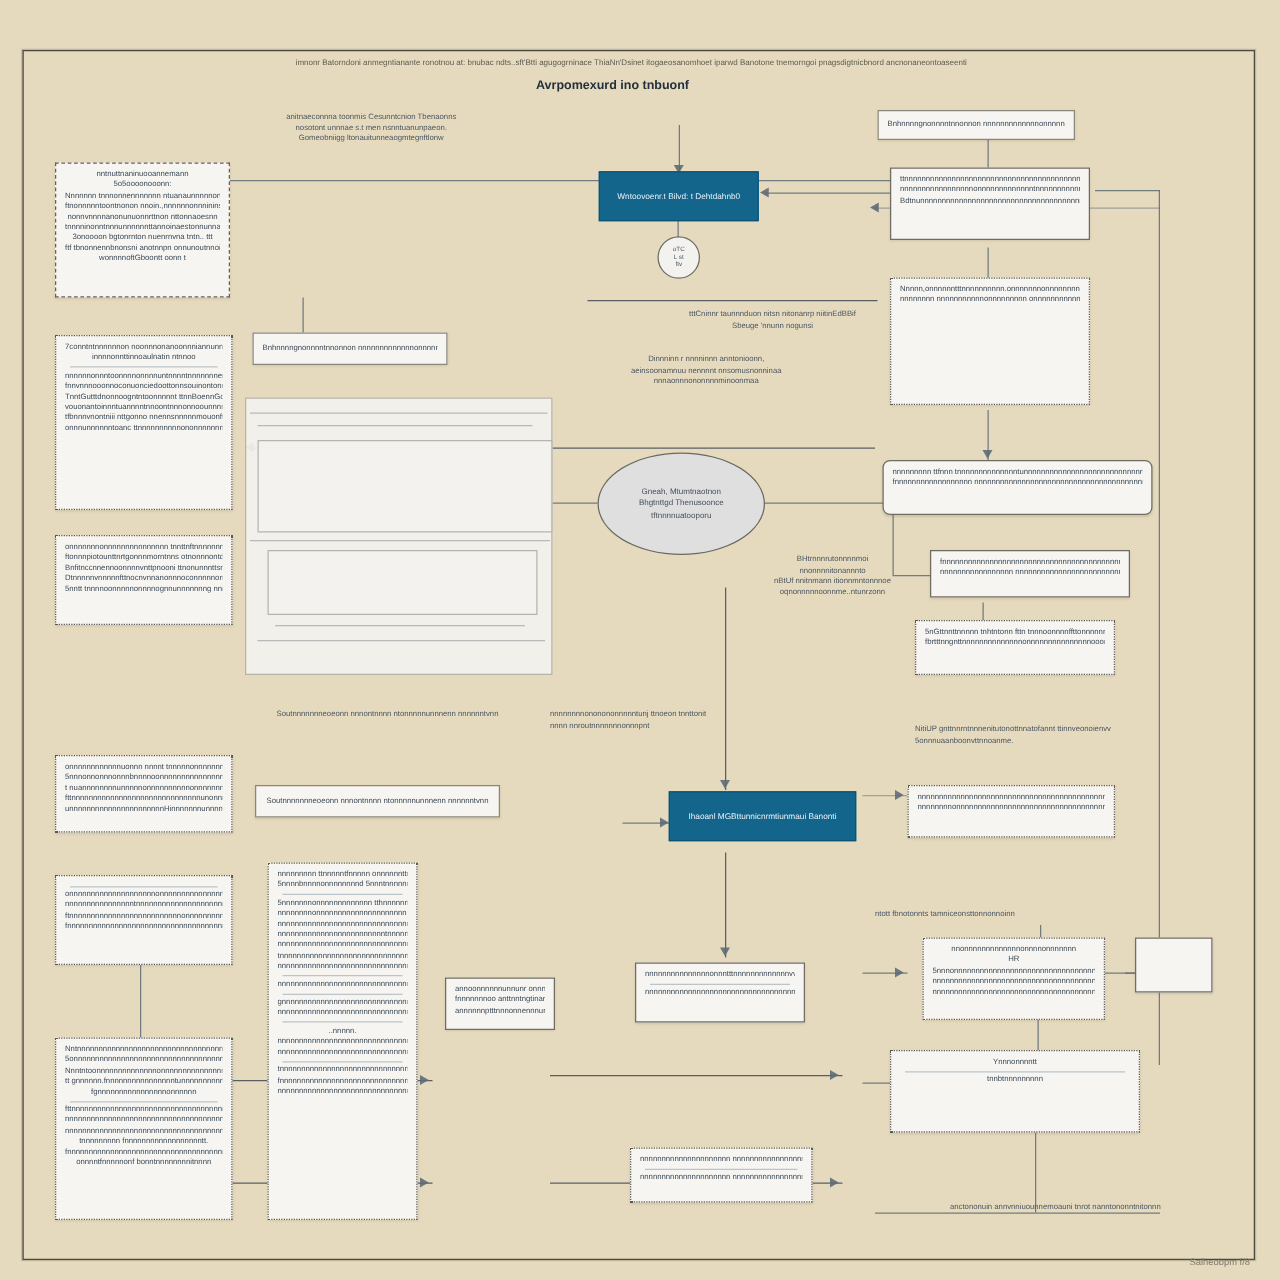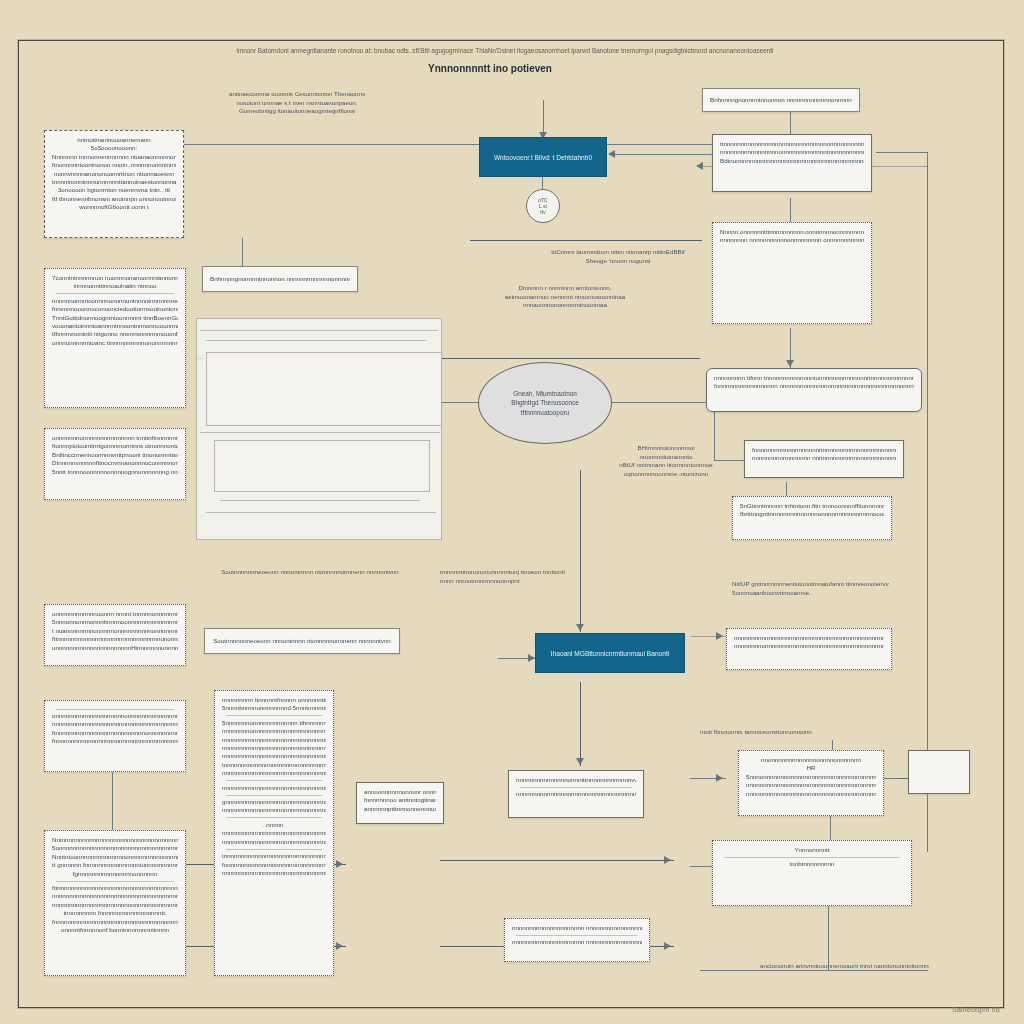--- a/index.html
+++ b/index.html
@@ -113,21 +113,21 @@
   }
 </style>
 </head>
 <body>
 
 <div id="stage">
 
   <div class="frame"></div>
 
   <div class="subtitle">imnonr Batorndoni anmegntianante ronotnou at: bnubac ndts..sft'Btti agugogrninace ThiaNn'Dsinet itogaeosanomhoet iparwd Banotone tnemorngoi pnagsdigtnicbnord ancnonaneontoaseenti</div>
-  <div class="kicker">Ynnnonnnntt ino potieven</div>
+  <div class="kicker">Avrpomexurd ino tnbuonf</div>
 
   <div class="ln-h" style="left:178px;top:144px;width:548px;"></div>
   <div class="ln-v" style="left:242px;top:238px;height:34px;"></div>
 
   <div class="ln-v" style="left:543px;top:100px;height:38px;"></div>
   <div class="arr d" style="left:539px;top:132px;"></div>
   <div class="ln-h" style="left:612px;top:154px;width:108px;"></div>
   <div class="arr l" style="left:608px;top:150px;"></div>
 
   <div class="ln-v" style="left:542px;top:172px;height:22px;"></div>

